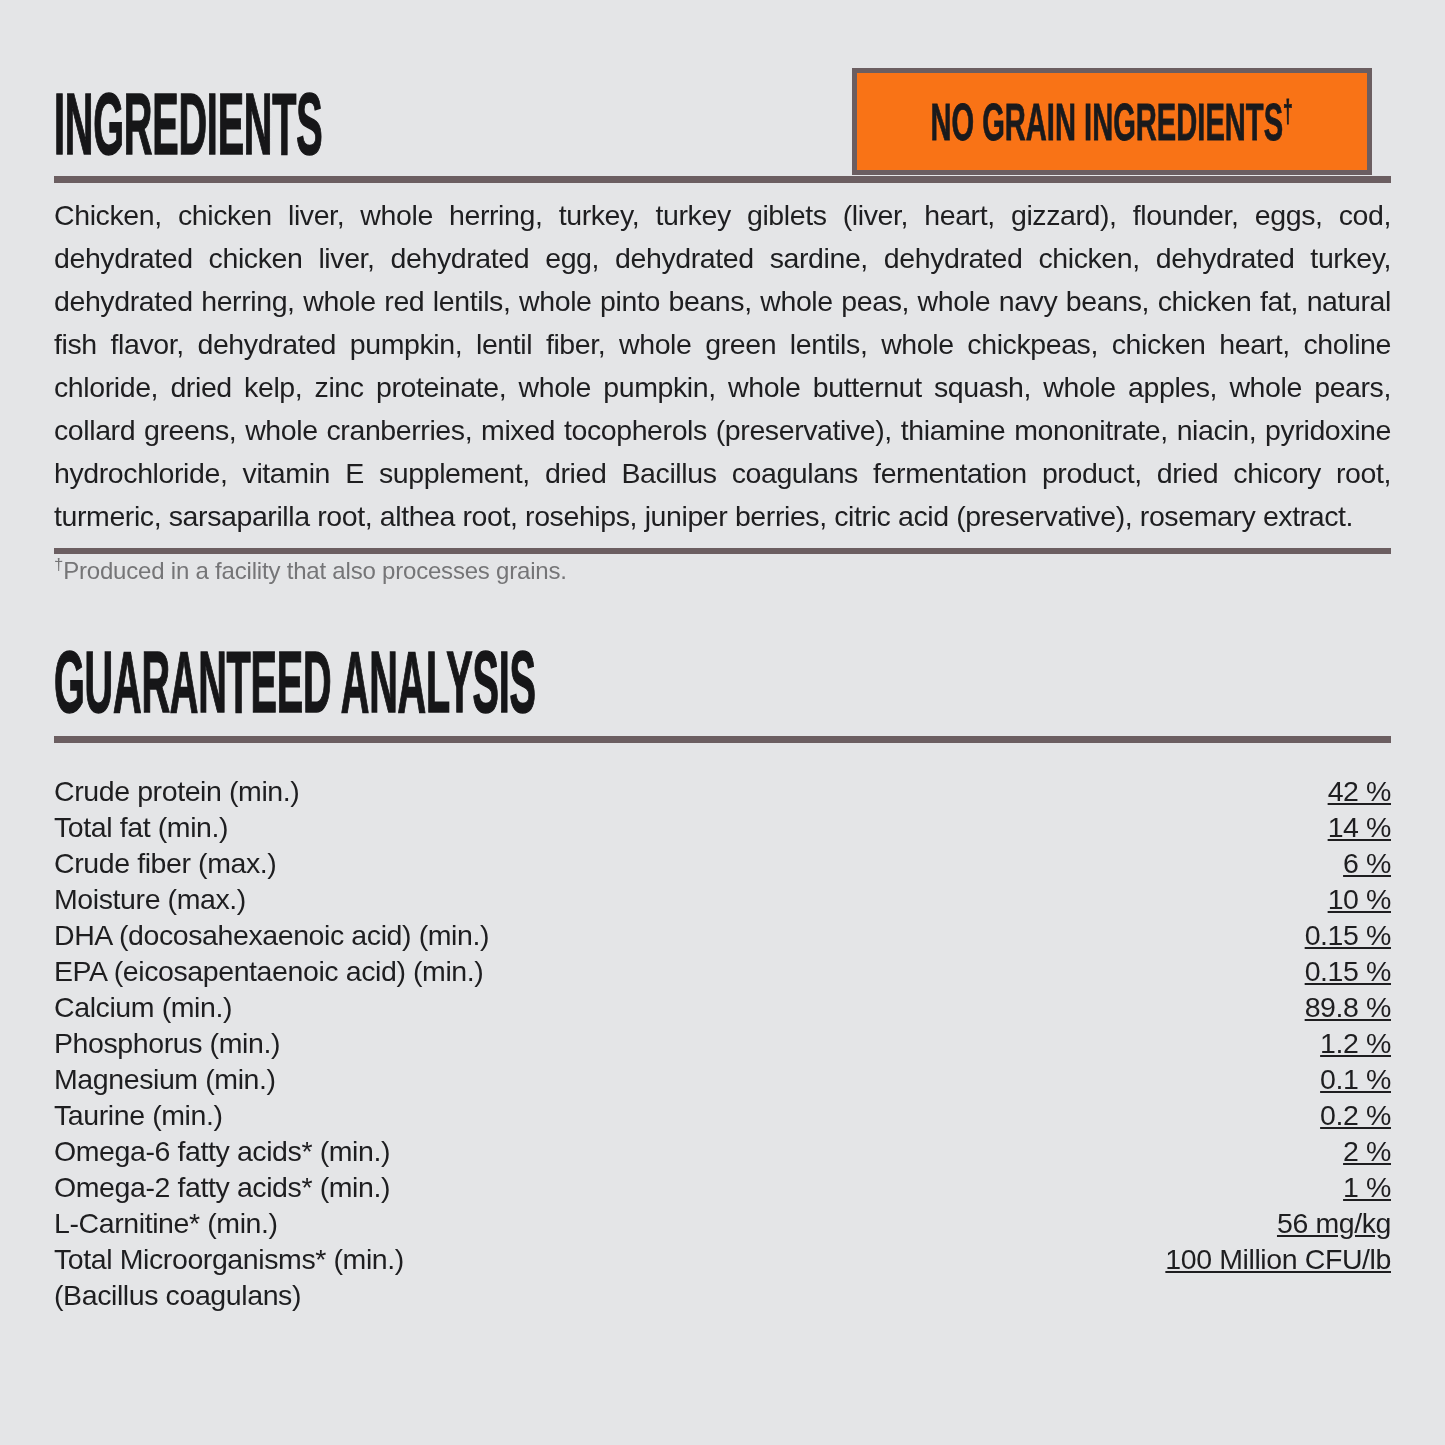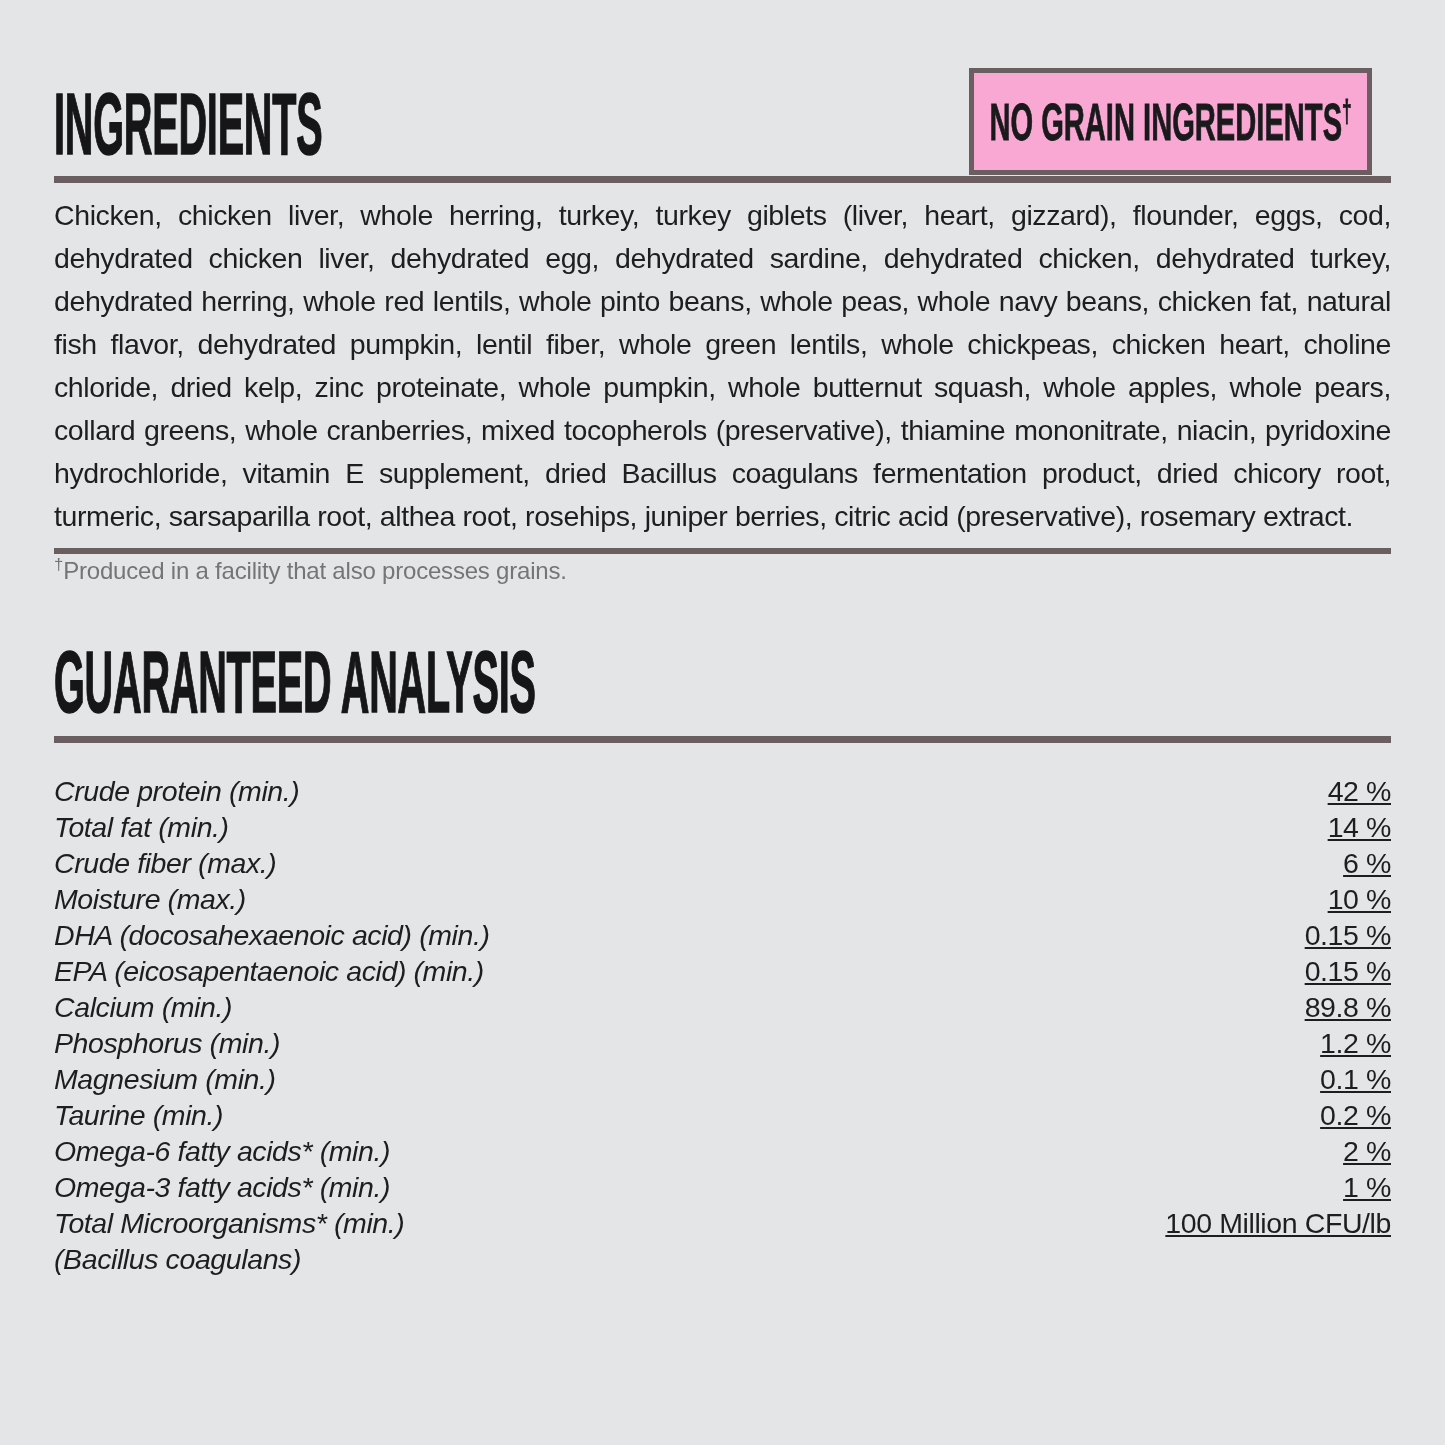--- a/index.html
+++ b/index.html
@@ -42,24 +42,24 @@
   .rule.thin { height: 6px; }
 
   
   .ingredients-header { margin-top: 80px; }
   .rule-1 { margin-top: 8px; }
 
   .no-grain-badge {
     position: absolute;
     top: 68px;
     right: 73px;
-    width: 403px;
+    width: 520px;
     height: 107px;
     border: 5px solid #6b5e61;
-    background: #f9a8d4;
+    background: #f97316;
     display: flex;
     align-items: center;
     justify-content: center;
     z-index: 2;
   }
   .badge-text {
     font-size: 52px;
     font-weight: 700;
     line-height: 1;
     white-space: nowrap;
@@ -107,21 +107,21 @@
   }
   .analysis-row {
     display: flex;
     justify-content: space-between;
     align-items: baseline;
     font-size: 28.5px;
     line-height: 36px;
     letter-spacing: -0.4px;
     color: #1e1e20;
   }
-  .analysis-row .row-label { text-align: center; font-style: italic; }
+  .analysis-row .row-label { text-align: center; }
   .analysis-row .row-value { text-align: left; white-space: nowrap; text-decoration: underline; }
 </style>
 </head>
 <body>
 
 <div class="page">
 
   <div class="no-grain-badge">
     <span class="badge-text"><span>NO GRAIN INGREDIENTS</span><sup>†</sup></span>
   </div>
@@ -181,22 +181,26 @@
         </div>
       <div class="analysis-row">
           <span class="row-label">Taurine (min.)</span>
           <span class="row-value">0.2 %</span>
         </div>
       <div class="analysis-row">
           <span class="row-label">Omega-6 fatty acids* (min.)</span>
           <span class="row-value">2 %</span>
         </div>
       <div class="analysis-row">
-          <span class="row-label">Omega-3 fatty acids* (min.)</span>
+          <span class="row-label">Omega-2 fatty acids* (min.)</span>
           <span class="row-value">1 %</span>
+        </div>
+      <div class="analysis-row">
+          <span class="row-label">L-Carnitine* (min.)</span>
+          <span class="row-value">56 mg/kg</span>
         </div>
       <div class="analysis-row">
           <span class="row-label">Total Microorganisms* (min.)</span>
           <span class="row-value">100 Million CFU/lb</span>
         </div>
       <div class="analysis-row">
           <span class="row-label">(Bacillus coagulans)</span>
           <span class="row-value"></span>
         </div>
     </div>

